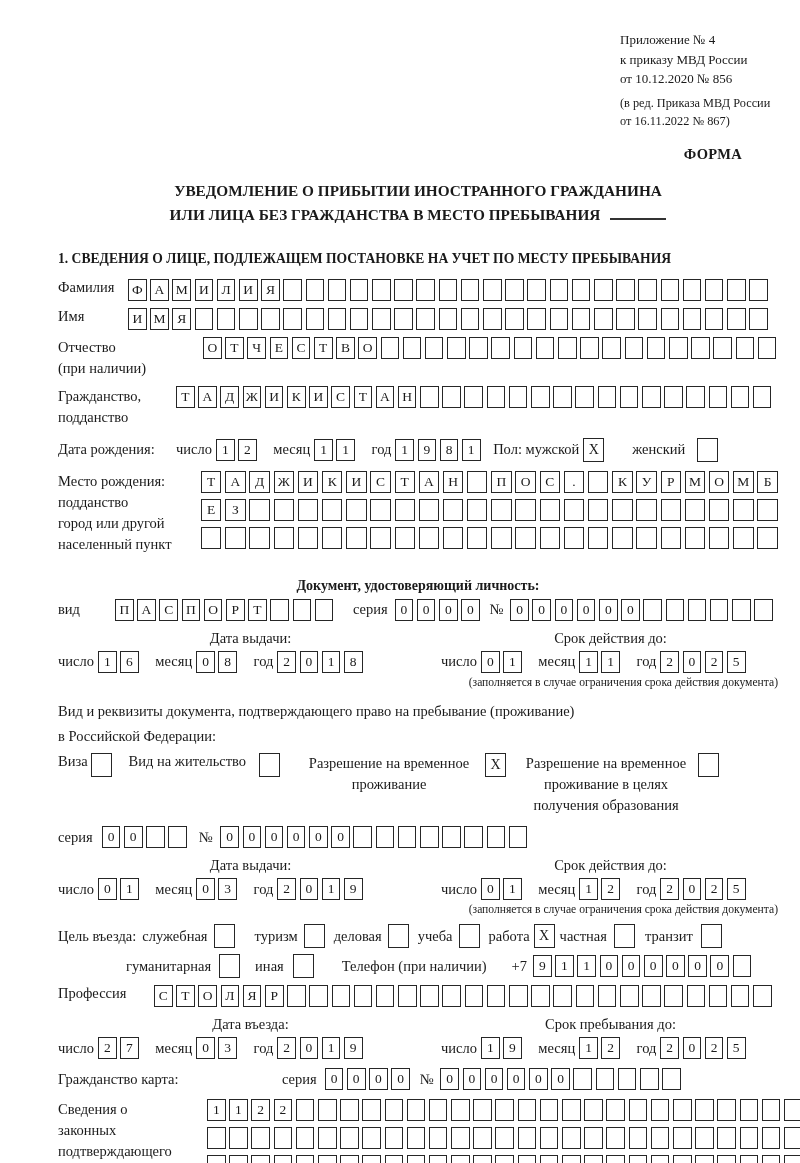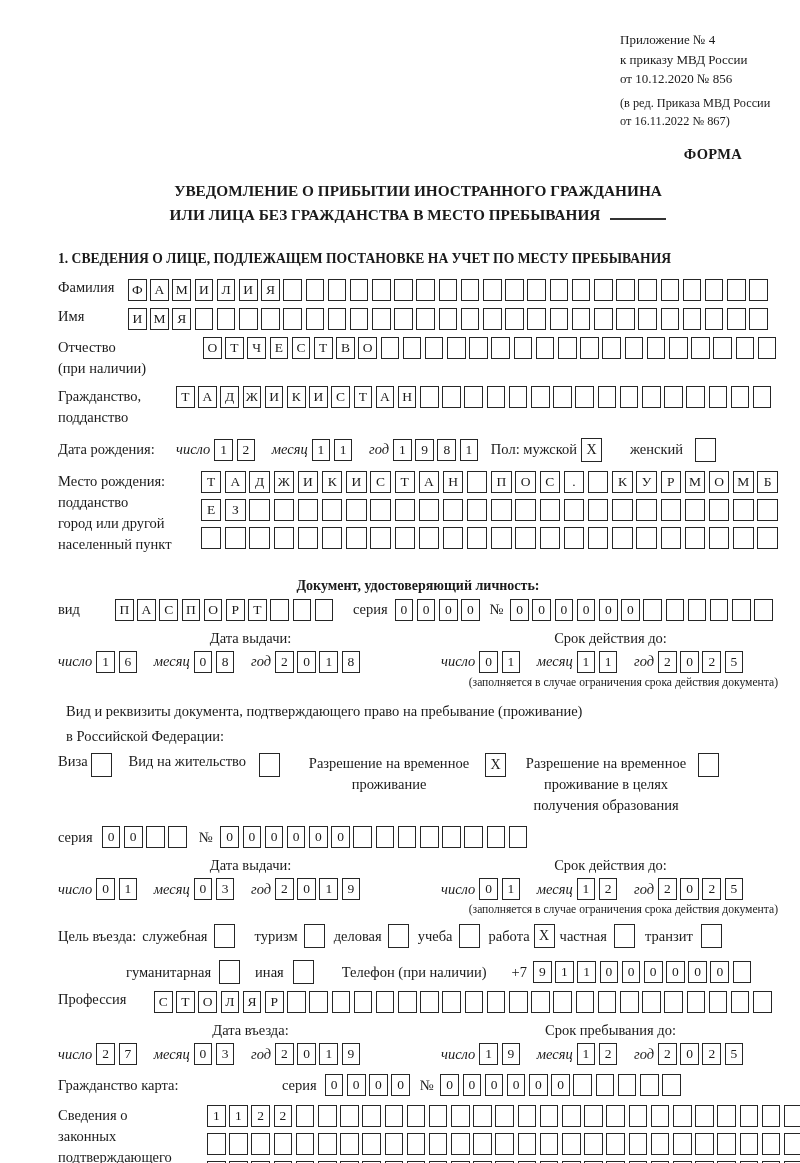--- a/index.html
+++ b/index.html
@@ -18,32 +18,32 @@
   .lbl{font-size:14.5px;flex:none;}
   .lbl-multi div{line-height:21px;}
   .cells{display:flex;flex-wrap:nowrap;}
   .cell{box-sizing:border-box;flex:none;width:18.6px;height:22px;border:1.5px solid #262626;
     margin-right:3.6px;display:flex;align-items:center;justify-content:center;
     font-size:13.5px;line-height:1;background:#fff;}
   .wide .cell{width:20.4px;margin-right:3.8px;}
   .cb{box-sizing:border-box;flex:none;width:21px;height:24px;border:1.5px solid #262626;
     display:inline-flex;align-items:center;justify-content:center;font-size:14px;background:#fff;}
   .dgrp{display:flex;align-items:center;flex:none;}
-  .dgrp .lbl{margin-right:4px;font-style:italic;}
+  .dgrp .lbl{margin-right:4px;}
   .dgrp .cells{margin-right:13px;}
   .dgrp .cells:last-child{margin-right:0;}
   .hdr2{display:flex;font-size:14.5px;margin-top:9px;}
   .hdr2 .h2l{width:385px;text-align:center;flex:none;}
   .hdr2 .h2r{flex:1;text-align:center;}
   .note{font-size:11.6px;margin-top:3px;}
   .note.right{text-align:right;}
   .ctr{text-align:center;}
   .bold{font-weight:bold;}
   .mt6{margin-top:6px;}
-  .docline{font-size:14.5px;margin-top:11px;line-height:1.6;margin-left:8px;}
+  .docline{font-size:14.5px;margin-top:11px;line-height:1.6;}
 </style>
 </head>
 <body>
 
 <div class="page">
 
   <div class="hdr">
     <div>Приложение № 4</div>
     <div>к приказу МВД России</div>
     <div>от 10.12.2020 № 856</div>
@@ -513,21 +513,21 @@
     <span class="lbl" style="margin-left:9px">учеба</span>
     <span class="cb" style="margin-left:6px"></span>
     <span class="lbl" style="margin-left:9px">работа</span>
     <span class="cb" style="margin-left:4px">X</span>
     <span class="lbl" style="margin-left:5px">частная</span>
     <span class="cb" style="margin-left:7px"></span>
     <span class="lbl" style="margin-left:10px">транзит</span>
     <span class="cb" style="margin-left:8px"></span>
   </div>
 
-  <div class="frow vcenter" style="margin-top:12px;padding-left:68px">
+  <div class="frow vcenter" style="margin-top:6px;padding-left:68px">
     <span class="lbl">гуманитарная</span>
     <span class="cb" style="margin-left:8px"></span>
     <span class="lbl" style="margin-left:15px">иная</span>
     <span class="cb" style="margin-left:9px"></span>
     <span class="lbl" style="margin-left:28px">Телефон (при наличии)</span>
     <span class="lbl" style="margin-left:25px;margin-right:6px">+7</span>
     <div class="cells">
         <span class="cell">9</span>
         <span class="cell">1</span>
         <span class="cell">1</span>

